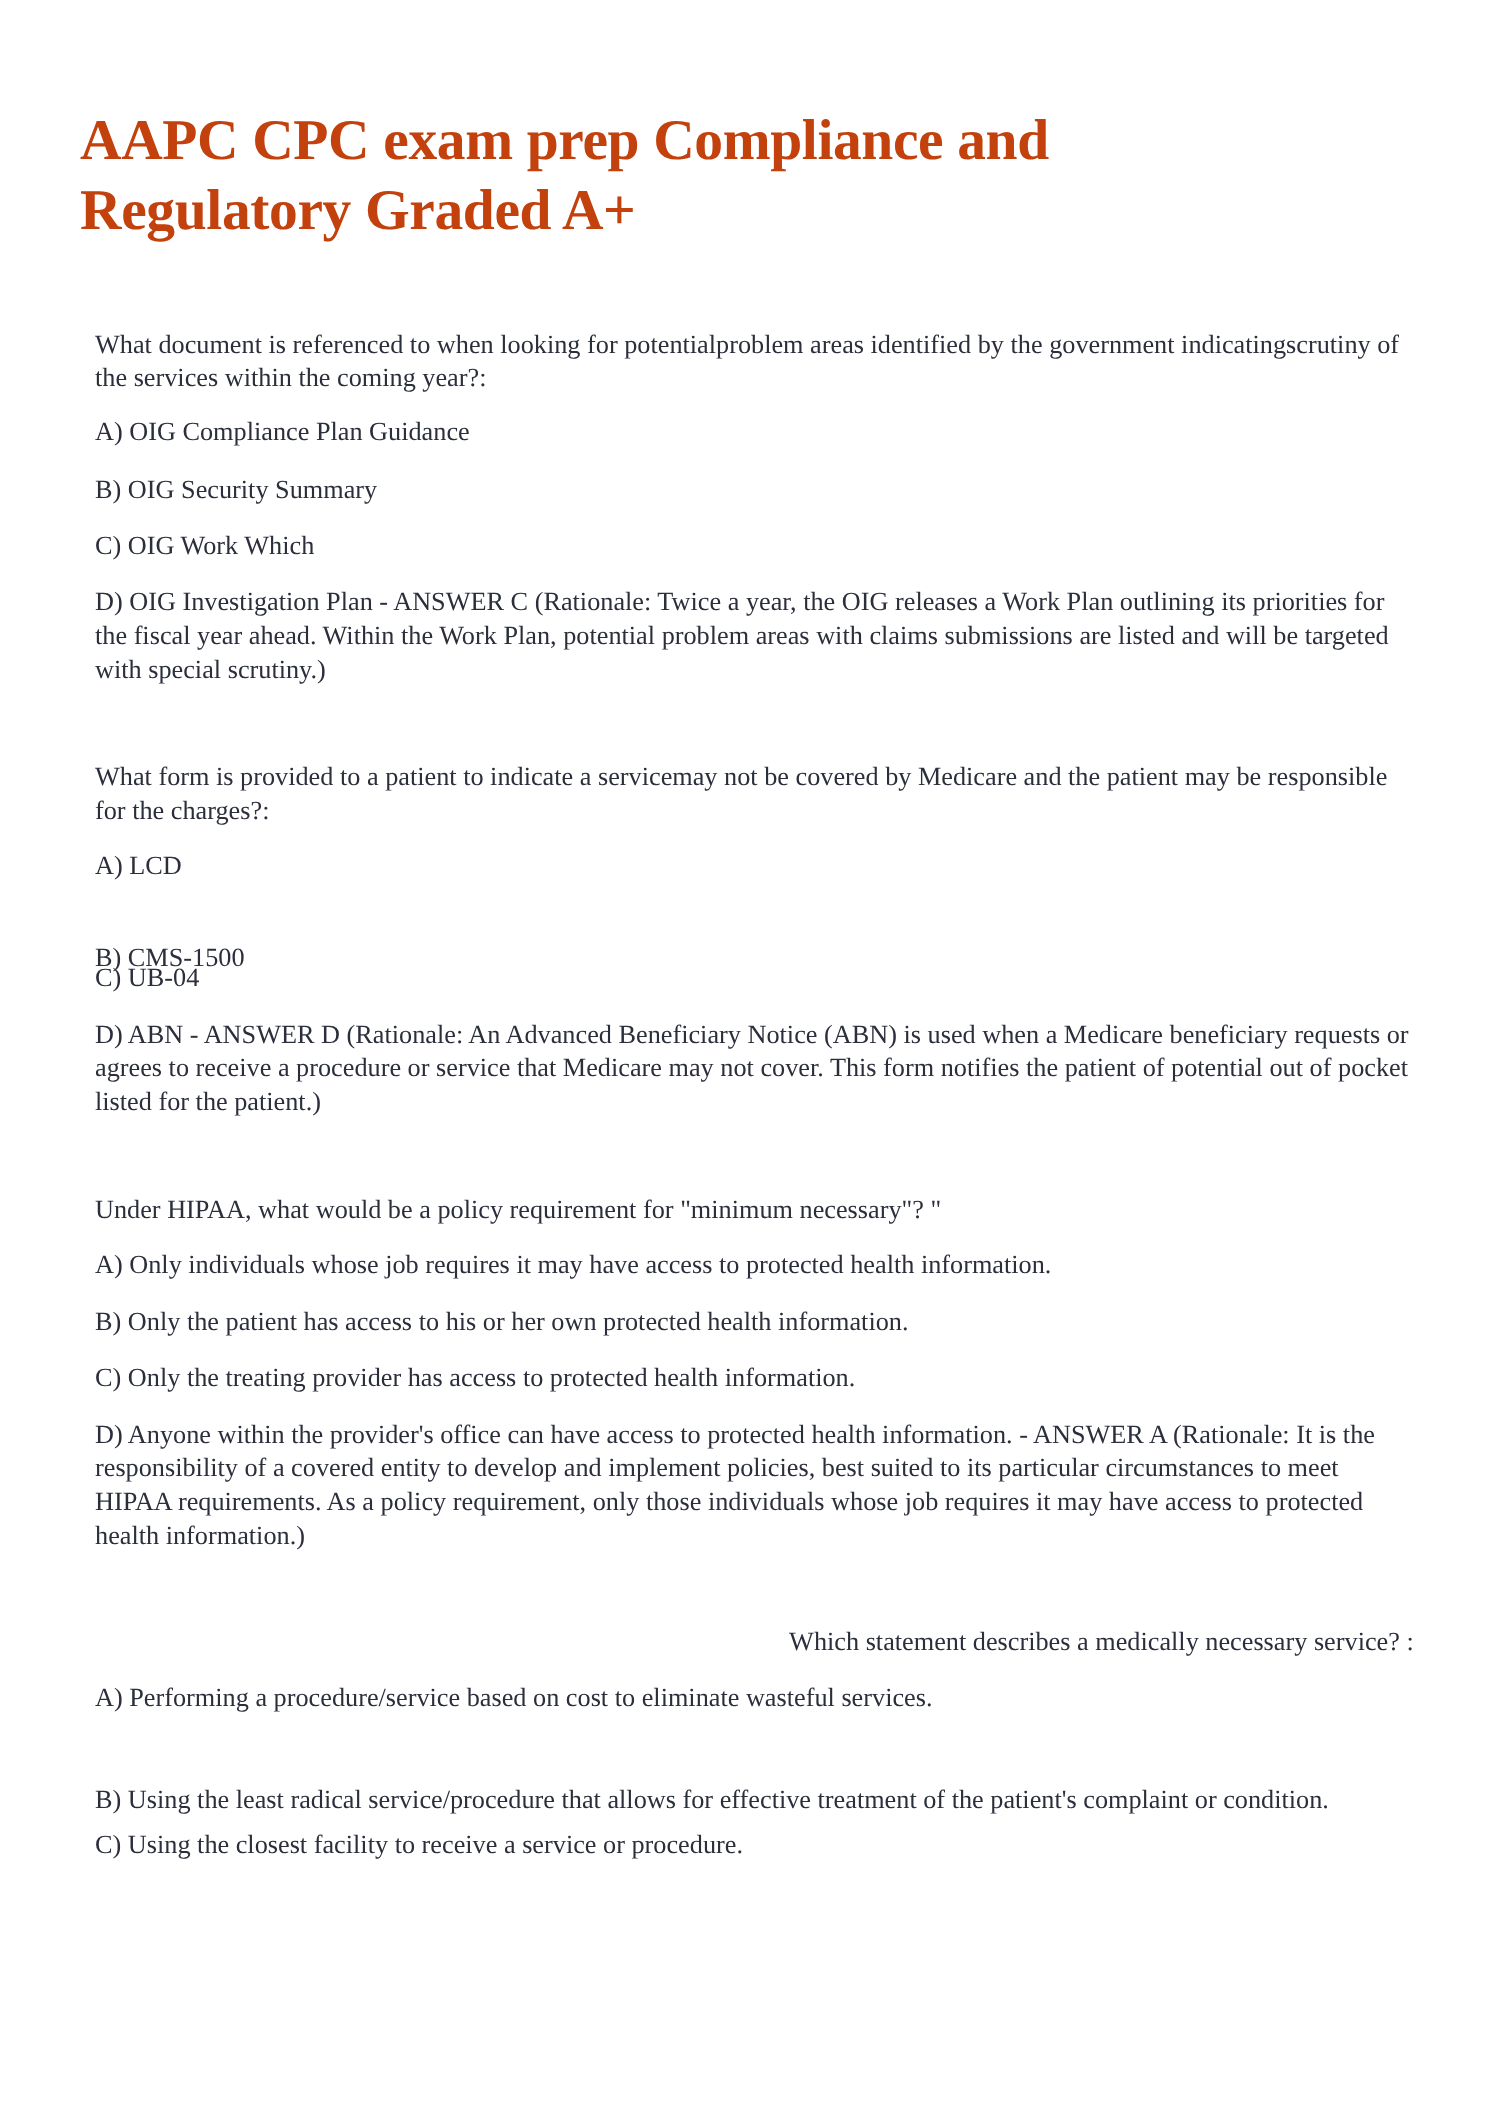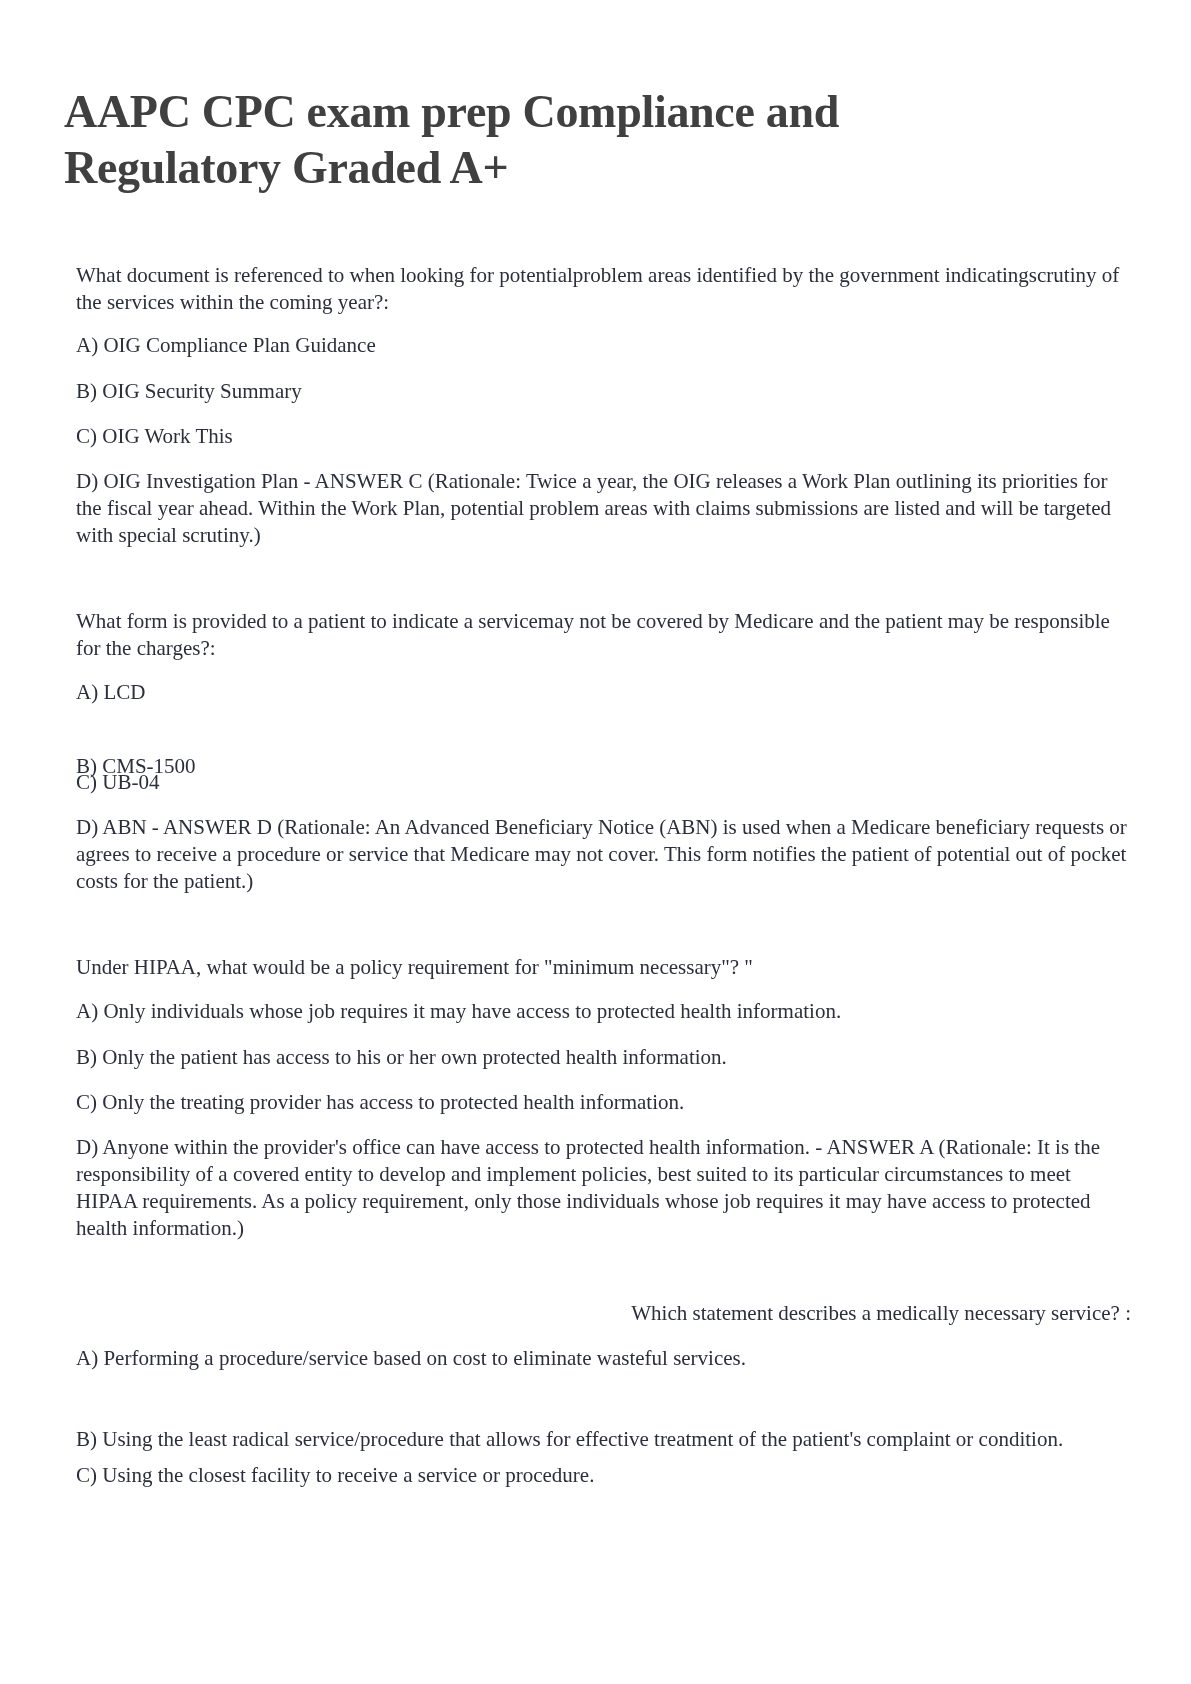--- a/index.html
+++ b/index.html
@@ -1,41 +1,41 @@
 <!DOCTYPE html>
 <html><head>
   <meta charset="utf-8">
   <style>
     html, body { margin: 0; padding: 0; background: #ffffff; }
     body { width: 1191px; height: 1684px; position: relative; overflow: hidden;
            font-family: "Liberation Serif", "DejaVu Serif", serif; color: #2b2f3b; }
     .page { position: absolute; left: 64px; top: 0; width: 1060px; }
     .title { position: absolute; left: 0; top: 84px; width: 1000px; margin: 0;
              font-family: "Liberation Serif", serif; font-weight: bold;
-             font-size: 46px; line-height: 56px; color: #404040; letter-spacing: -0.3px; }
+             font-size: 46px; line-height: 56px; color: #c2410c; letter-spacing: -0.3px; }
     .p { position: absolute; left: 0; margin: 12px; font-size: 21px; line-height: 27px;
          color: #2b2f3b; width: 1055px; }
   </style>
 </head>
 <body>
 
 <div class="page">
   <h1 class="title">AAPC CPC exam prep Compliance and Regulatory Graded A+</h1>
 
   <p class="p" style="top:250px;">What document is referenced to when looking for potentialproblem areas identified by the government indicatingscrutiny of the services within the coming year?:</p>
   <p class="p" style="top:320px;">A) OIG Compliance Plan Guidance</p>
   <p class="p" style="top:366px;">B) OIG Security Summary</p>
-  <p class="p" style="top:411px;">C) OIG Work This</p>
+  <p class="p" style="top:411px;">C) OIG Work Which</p>
   <p class="p" style="top:456px;">D) OIG Investigation Plan - ANSWER C (Rationale: Twice a year, the OIG releases a Work Plan outlining its priorities for the fiscal year ahead. Within the Work Plan, potential problem areas with claims submissions are listed and will be targeted with special scrutiny.)</p>
 
   <p class="p" style="top:596px;">What form is provided to a patient to indicate a servicemay not be covered by Medicare and the patient may be responsible for the charges?:</p>
   <p class="p" style="top:667px;">A) LCD</p>
   <p class="p" style="top:741px;">B) CMS-1500</p>
   <p class="p" style="top:757px;">C) UB-04</p>
-  <p class="p" style="top:802px;">D) ABN - ANSWER D (Rationale: An Advanced Beneficiary Notice (ABN) is used when a Medicare beneficiary requests or agrees to receive a procedure or service that Medicare may not cover. This form notifies the patient of potential out of pocket costs for the patient.)</p>
+  <p class="p" style="top:802px;">D) ABN - ANSWER D (Rationale: An Advanced Beneficiary Notice (ABN) is used when a Medicare beneficiary requests or agrees to receive a procedure or service that Medicare may not cover. This form notifies the patient of potential out of pocket listed for the patient.)</p>
 
   <p class="p" style="top:942px;">Under HIPAA, what would be a policy requirement for "minimum necessary"? "</p>
   <p class="p" style="top:986px;">A) Only individuals whose job requires it may have access to protected health information.</p>
   <p class="p" style="top:1032px;">B) Only the patient has access to his or her own protected health information.</p>
   <p class="p" style="top:1077px;">C) Only the treating provider has access to protected health information.</p>
   <p class="p" style="top:1122px;">D) Anyone within the provider's office can have access to protected health information. - ANSWER A (Rationale: It is the responsibility of a covered entity to develop and implement policies, best suited to its particular circumstances to meet HIPAA requirements. As a policy requirement, only those individuals whose job requires it may have access to protected health information.)</p>
 
   <p class="p" style="top:1288px;text-align:right;">Which statement describes a medically necessary service? :</p>
   <p class="p" style="top:1333px;">A) Performing a procedure/service based on cost to eliminate wasteful services.</p>
   <p class="p" style="top:1414px;">B) Using the least radical service/procedure that allows for effective treatment of the patient's complaint or condition.</p>

